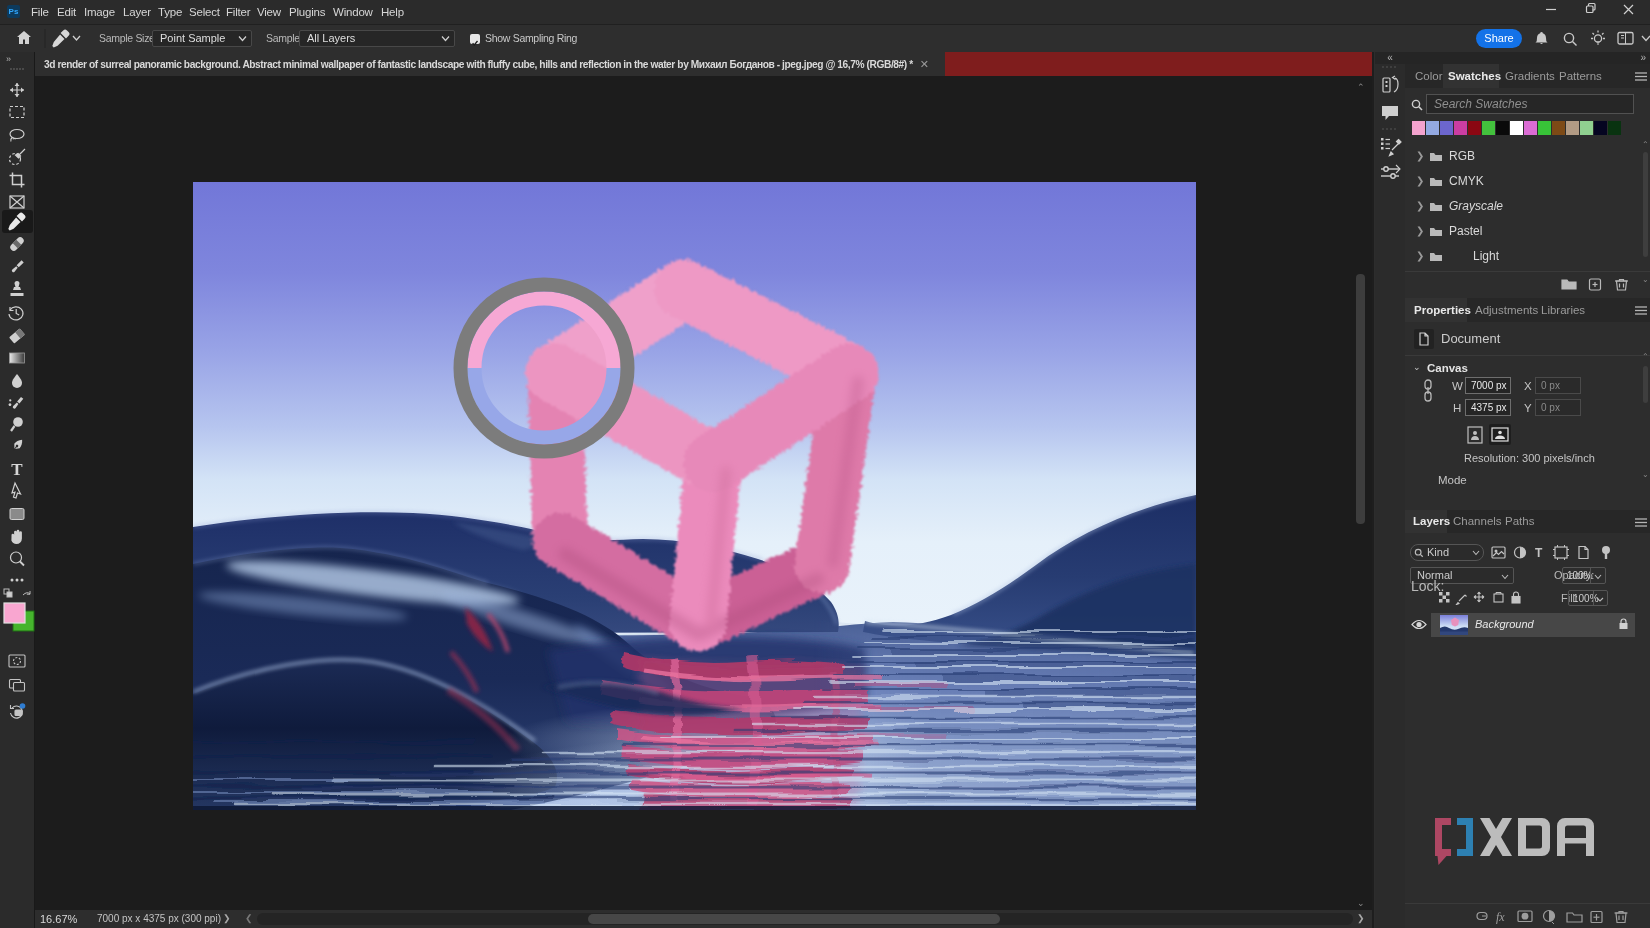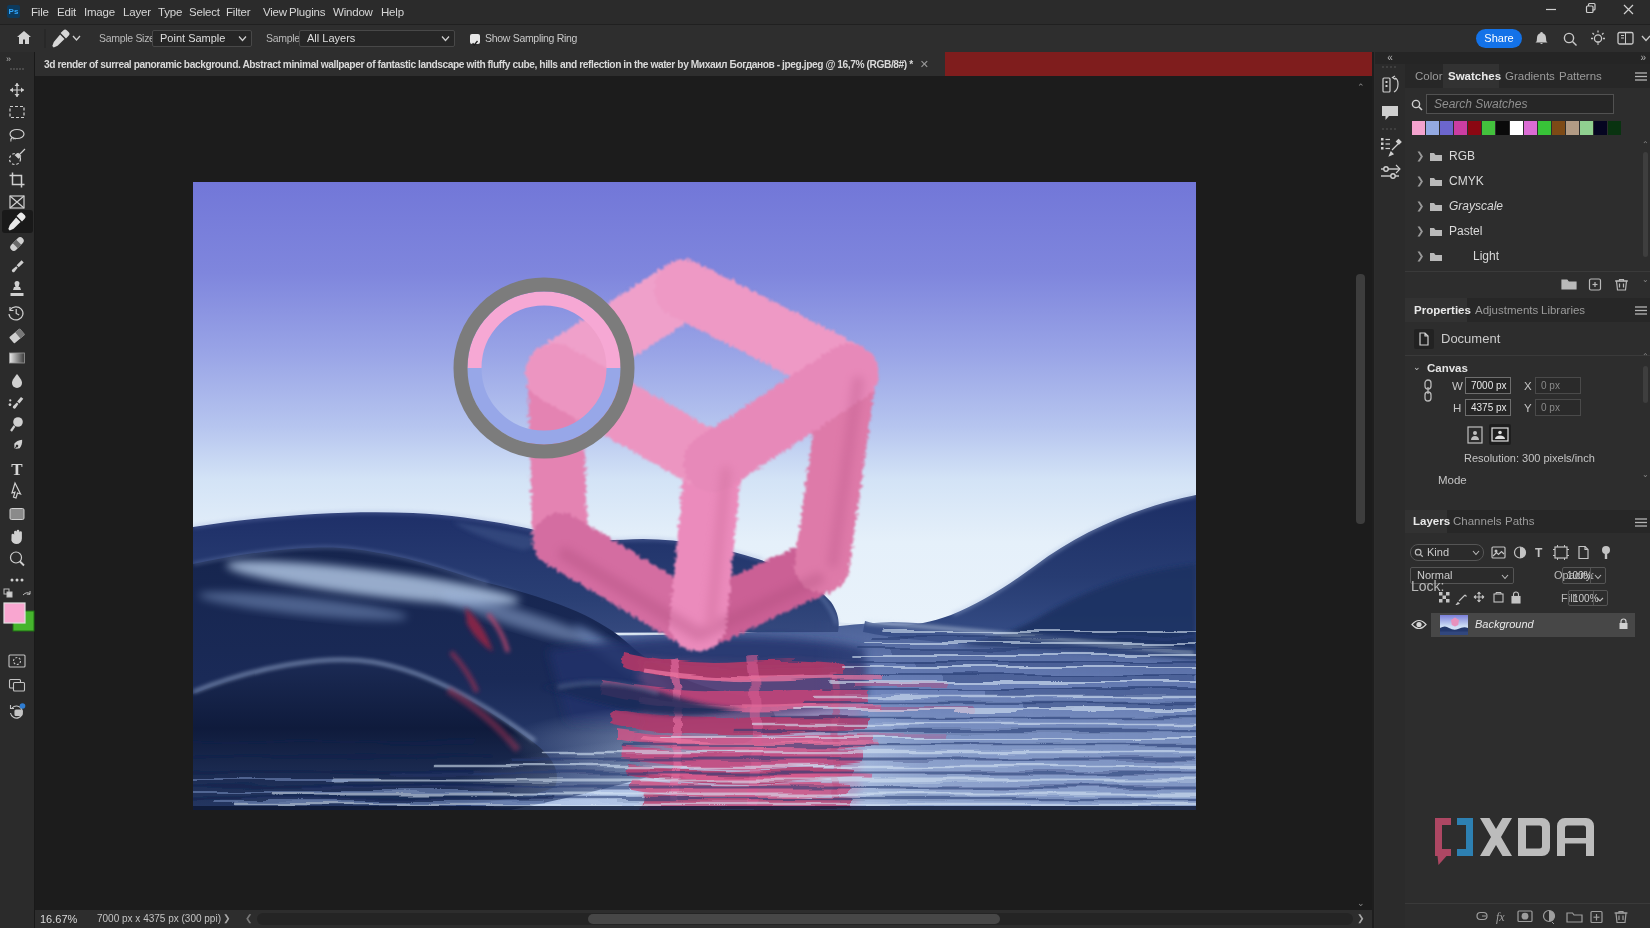--- a/index.html
+++ b/index.html
@@ -20,21 +20,21 @@
 <body>
 <div id="menubar">
 <div class="abs" style="left:7px;top:5px;width:13px;height:13px;background:#0d3a5c;border-radius:2px;color:#31a8ff;font-size:8px;font-weight:bold;text-align:center;line-height:13px;">Ps</div>
 <div class="mi" style="left:31px">File</div>
 <div class="mi" style="left:57px">Edit</div>
 <div class="mi" style="left:84px">Image</div>
 <div class="mi" style="left:123px">Layer</div>
 <div class="mi" style="left:158px">Type</div>
 <div class="mi" style="left:189px">Select</div>
 <div class="mi" style="left:226px">Filter</div>
-<div class="mi" style="left:263px">View</div>
+<div class="mi" style="left:257px">View</div>
 <div class="mi" style="left:289px">Plugins</div>
 <div class="mi" style="left:333px">Window</div>
 <div class="mi" style="left:381px">Help</div>
 <svg class="abs" style="left:1540px;top:0" width="100" height="20" viewBox="0 0 100 20">
 <g stroke="#cfcfcf" stroke-width="1.2" fill="none">
 <line x1="6" y1="9.5" x2="16" y2="9.5"></line>
 <rect x="46.5" y="6" width="6.5" height="6.5" rx="1"></rect>
 <path d="M48.5 6 v-1.5 a1 1 0 0 1 1-1 h4.5 a1 1 0 0 1 1 1 v4.5 a1 1 0 0 1 -1 1 h-1.5"></path>
 <path d="M84 5 l9 9 M93 5 l-9 9"></path>
 </g>
@@ -538,21 +538,21 @@
           <line x1="0" y1="5.5" x2="12" y2="5.5"></line>
           <line x1="0" y1="9" x2="12" y2="9"></line>
         </g>
       </svg>
 </div>
 <div class="abs" style="left:31px;top:36px;width:246px;height:208px;background:#2d2d2d;">
 <svg class="abs" style="left:6px;top:11px" width="12" height="12" viewBox="0 0 12 12">
         <circle cx="5" cy="5" r="3.6" fill="none" stroke="#cfcfcf" stroke-width="1.4"></circle>
         <line x1="7.8" y1="7.8" x2="11" y2="11" stroke="#cfcfcf" stroke-width="1.6"></line>
       </svg>
-<div class="abs" style="left:21px;top:6px;width:188px;height:20px;background:#262626;border:1px solid #515151;box-sizing:border-box;color:#909090;font-size:12px;font-style:italic;line-height:18px;padding-left:7px;">Search Swatches</div>
+<div class="abs" style="left:21px;top:6px;width:208px;height:20px;background:#262626;border:1px solid #515151;box-sizing:border-box;color:#909090;font-size:12px;font-style:italic;line-height:18px;padding-left:7px;">Search Swatches</div>
 <div class="abs" style="left:7px;top:33px;height:14px;">
 <div style="position:absolute;left:0px;top:0;width:13px;height:14px;background:#f4a3ce;"></div>
 <div style="position:absolute;left:14px;top:0;width:13px;height:14px;background:#93a9e2;"></div>
 <div style="position:absolute;left:28px;top:0;width:13px;height:14px;background:#6c66cd;"></div>
 <div style="position:absolute;left:42px;top:0;width:13px;height:14px;background:#cb3da2;"></div>
 <div style="position:absolute;left:56px;top:0;width:13px;height:14px;background:#8b0712;"></div>
 <div style="position:absolute;left:70px;top:0;width:13px;height:14px;background:#43c13d;"></div>
 <div style="position:absolute;left:84px;top:0;width:13px;height:14px;background:#0a0a0a;"></div>
 <div style="position:absolute;left:98px;top:0;width:13px;height:14px;background:#ffffff;"></div>
 <div style="position:absolute;left:112px;top:0;width:13px;height:14px;background:#da6cd3;"></div>

